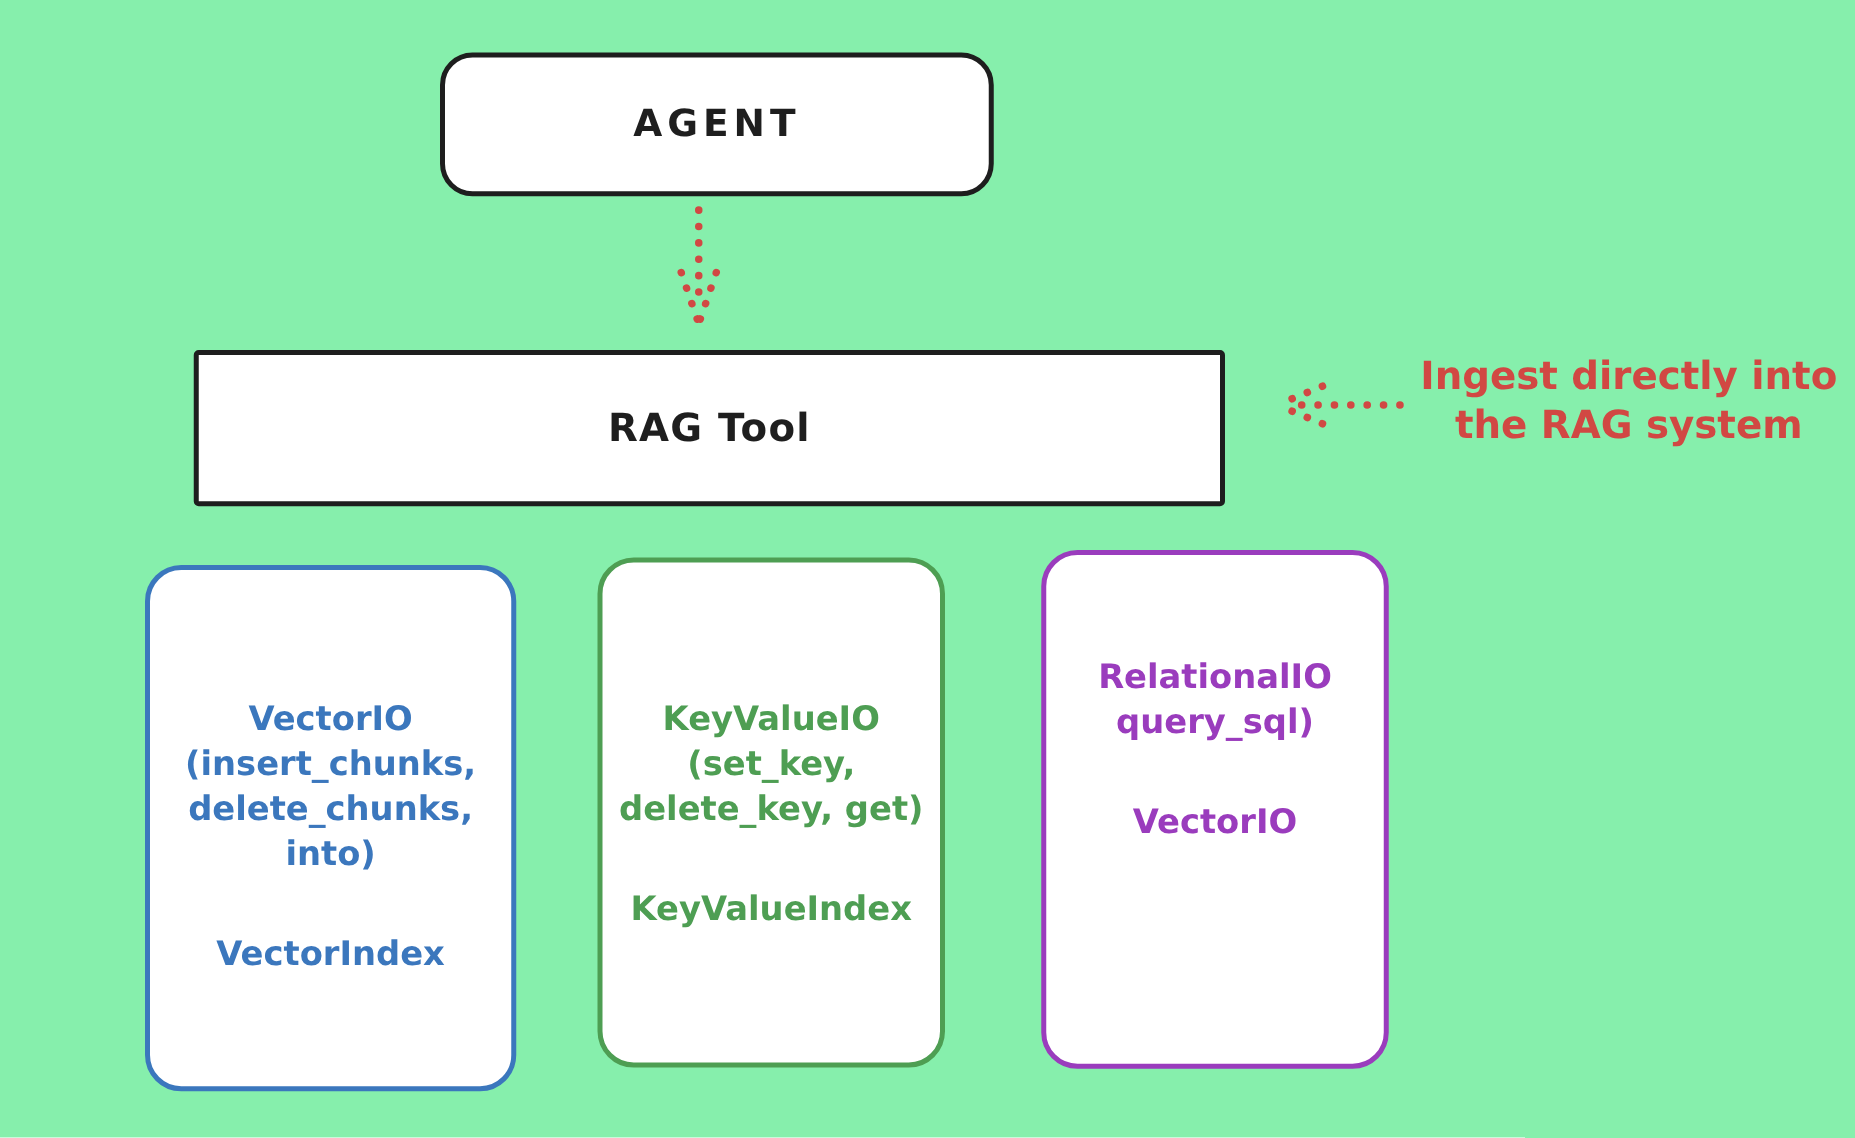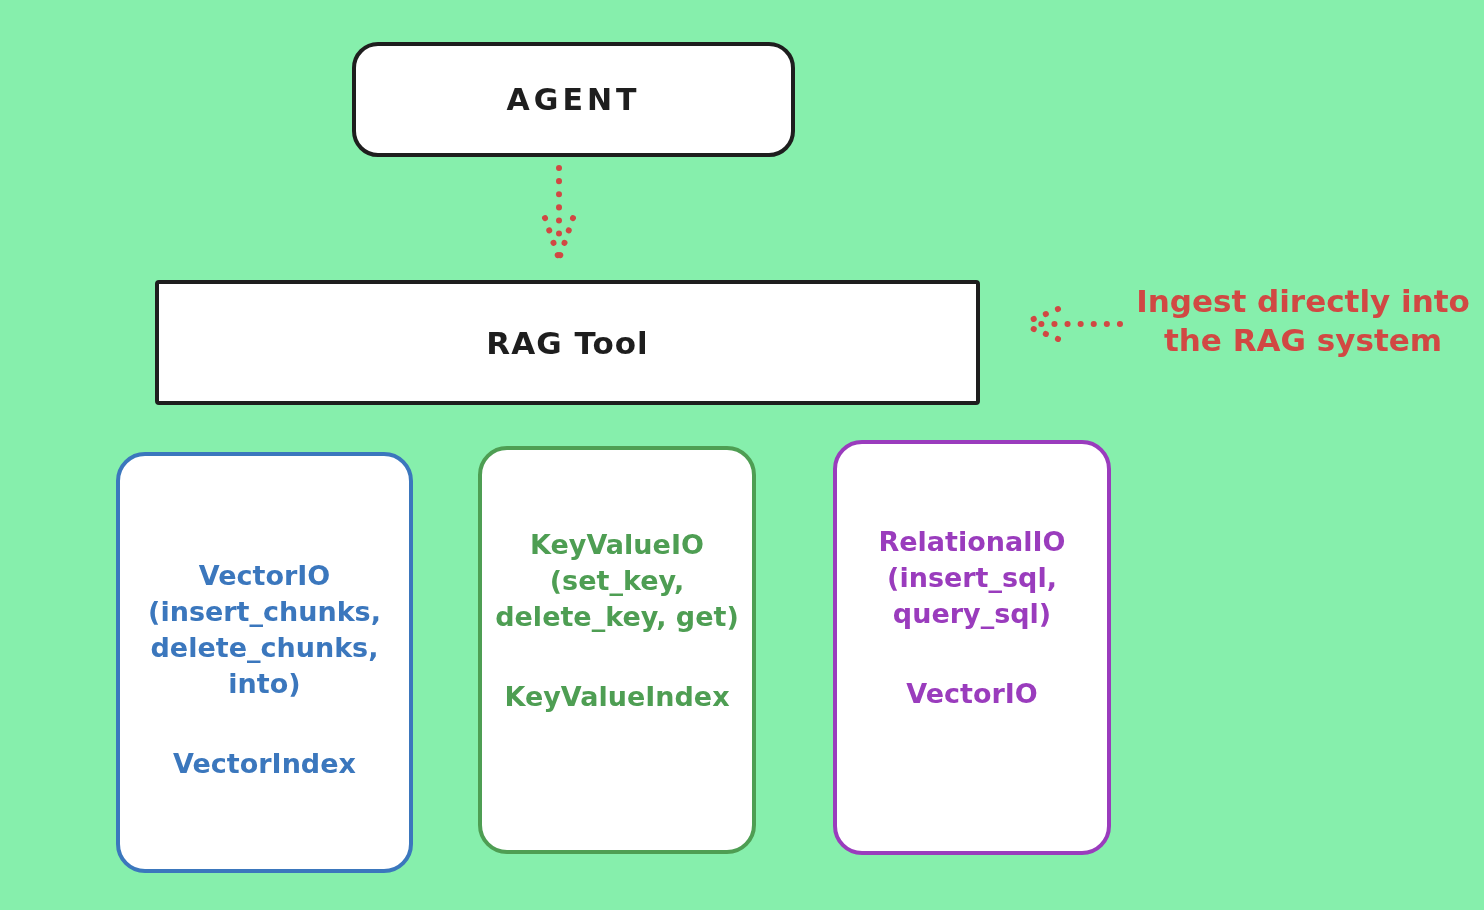--- a/index.html
+++ b/index.html
@@ -86,21 +86,21 @@
     left: 68px; top: 452px;
     width: 297px; height: 421px;
     border: 4px solid #3b77bd;
   }
   .io-blue .io-text { color: #3b77bd; padding-top: 102px; }
   .io-green {
     left: 430px; top: 446px;
     width: 278px; height: 408px;
     border: 4px solid #4e9e53;
   }
-  .io-green .io-text { color: #4e9e53; padding-top: 77px; }
+  .io-green .io-text { color: #4e9e53; padding-top: 108px; }
   .io-purple {
     left: 785px; top: 440px;
     width: 278px; height: 415px;
     border: 4px solid #9a3cbd;
   }
   .io-purple .io-text { color: #9a3cbd; padding-top: 80px; }
   .index-label {
     margin-top: 44px;
   }
 </style>
@@ -149,19 +149,18 @@
       <div>KeyValueIO</div>
       <div>(set_key,</div>
       <div>delete_key, get)</div>
       <div class="index-label">KeyValueIndex</div>
     </div>
   </div>
 
   <div class="box io-box io-purple">
     <div class="io-text">
       <div>RelationalIO</div>
-      <div>(insert_sql,</div>
       <div>query_sql)</div>
       <div class="index-label">VectorIO</div>
     </div>
   </div>
 
 </div>
 
 </body></html>

